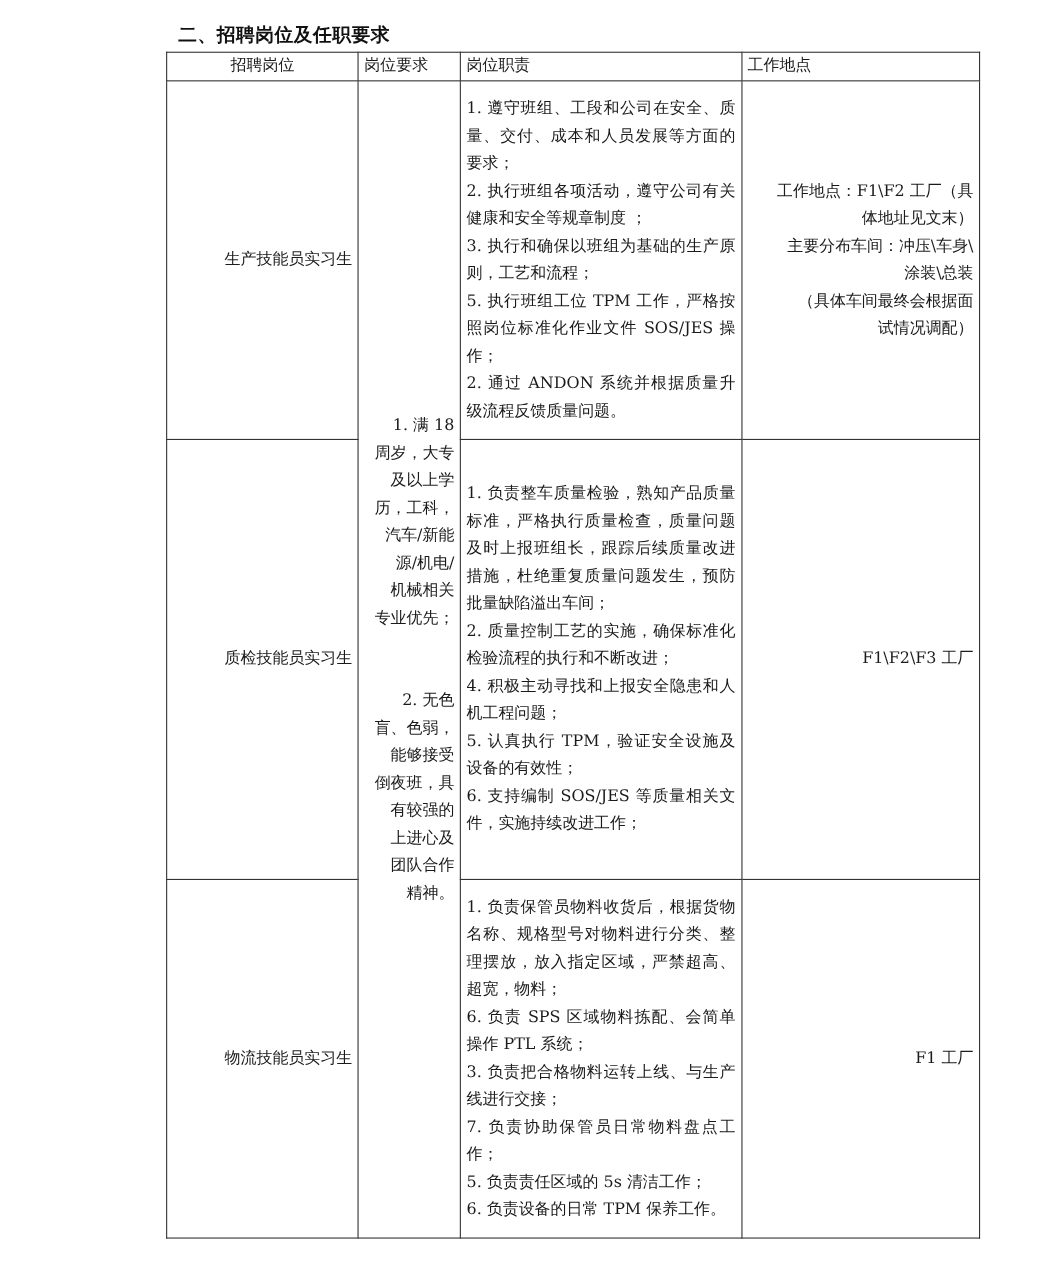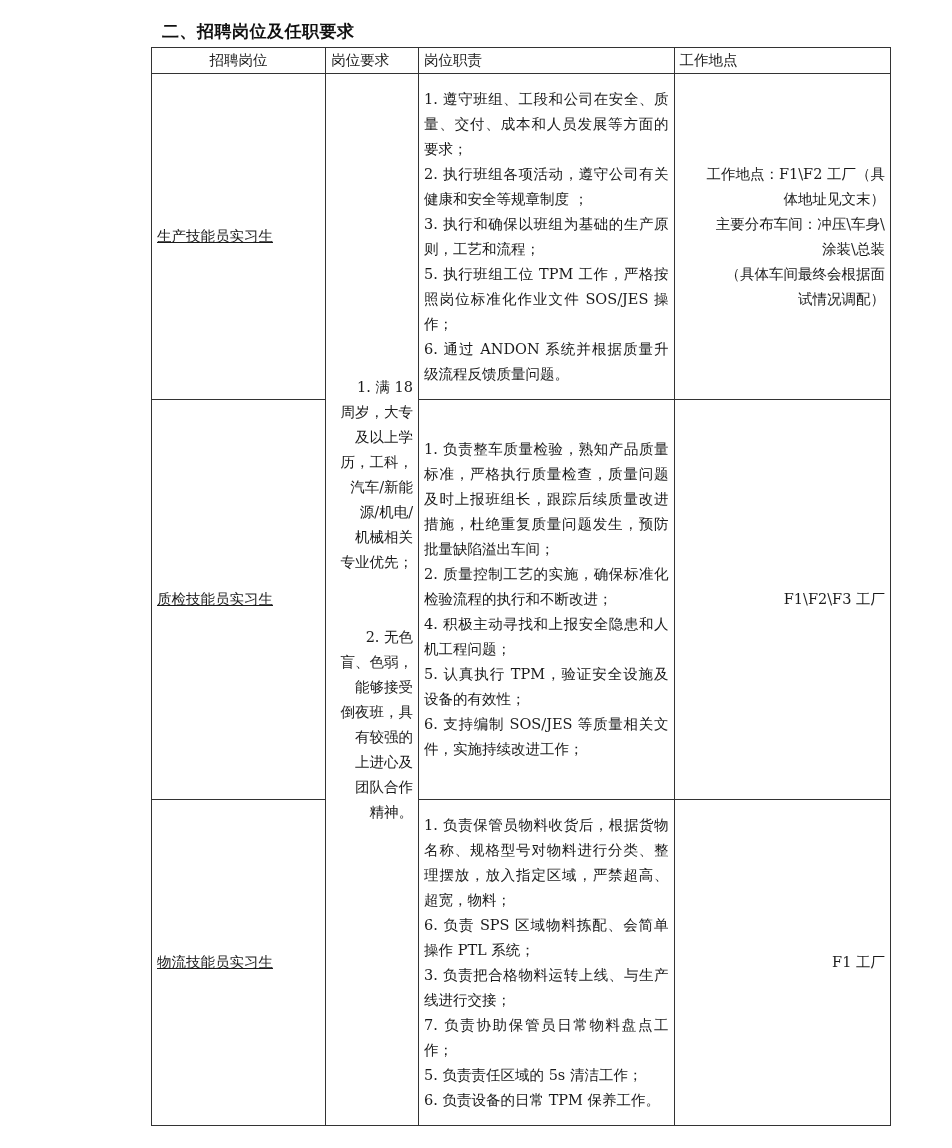--- a/index.html
+++ b/index.html
@@ -24,21 +24,21 @@
     font-size: 14.5px; line-height: 25px; font-weight: normal;
     vertical-align: middle; padding: 0 5px;
   }
   table.req th { height: 25px; }
   .col-pos { width: 165px; }
   .col-req { width: 88px; }
   .col-duty { width: 242px; }
   .col-loc { width: 205px; }
   th.h-pos { text-align: center; }
   th.h-req, th.h-duty, th.h-loc { text-align: left; padding-left: 8px; font-family: Liberation Serif, serif; }
-  td.pos { text-align: left; text-decoration: underline; }
+  td.pos { text-align: right; }
   td.req-cell { text-align: right; vertical-align: middle; padding: 0 3px; }
   td.duty { text-align: justify; vertical-align: top; padding: 0 6px 0 8px; }
   td.loc { text-align: right; }
   .line { display: block; }
   .gap { display: block; height: 25px; }
   tr.r1 td { height: 325px; }
   tr.r2 td { height: 399px; }
   tr.r3 td { height: 325px; }
 </style>
 </head>
@@ -81,21 +81,21 @@
       <span class="line">有较强的</span>
       <span class="line">上进心及</span>
       <span class="line">团队合作</span>
       <span class="line">精神。</span>
     </td>
     <td class="duty">
       <span class="line">1. 遵守班组、工段和公司在安全、质量、交付、成本和人员发展等方面的要求；</span>
       <span class="line">2. 执行班组各项活动，遵守公司有关健康和安全等规章制度 ；</span>
       <span class="line">3. 执行和确保以班组为基础的生产原则，工艺和流程；</span>
       <span class="line">5. 执行班组工位 TPM 工作，严格按照岗位标准化作业文件 SOS/JES 操作；</span>
-      <span class="line">6. 通过 ANDON 系统并根据质量升级流程反馈质量问题。</span>
+      <span class="line">2. 通过 ANDON 系统并根据质量升级流程反馈质量问题。</span>
     </td>
     <td class="loc">
       <span class="line">工作地点：F1\F2 工厂（具</span>
       <span class="line">体地址见文末）</span>
       <span class="line">主要分布车间：冲压\车身\</span>
       <span class="line">涂装\总装</span>
       <span class="line">（具体车间最终会根据面</span>
       <span class="line">试情况调配）</span>
     </td>
   </tr>

